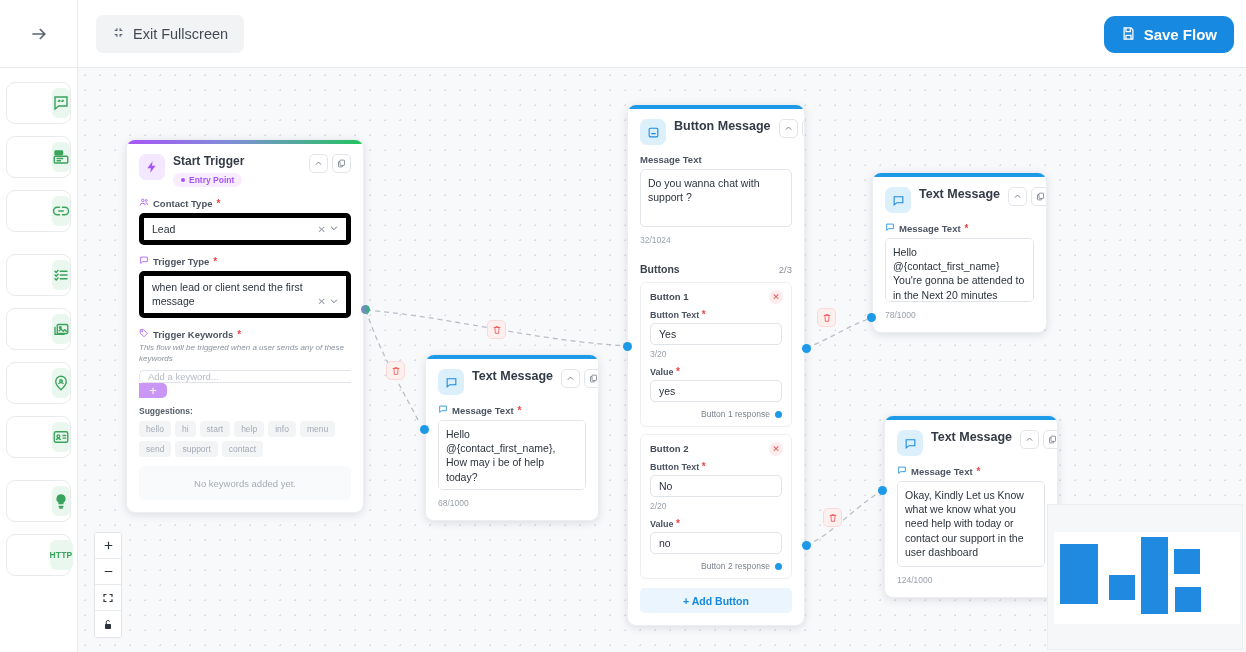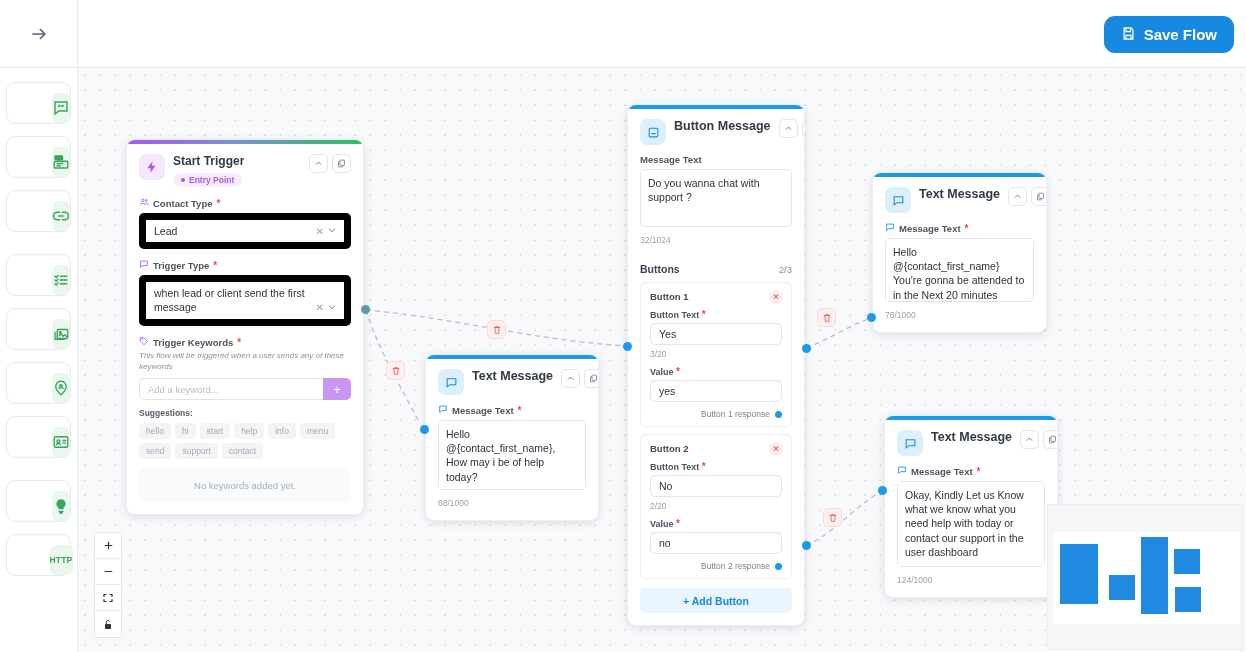--- a/index.html
+++ b/index.html
@@ -40,21 +40,21 @@
   
   .sidebar {
     position: absolute; left: 0; top: 68px; width: 78px; height: 584px;
     background: #ffffff; border-right: 1px solid #e8eaed;
     display: flex; flex-direction: column; align-items: center;
     padding-top: 14px; gap: 0; z-index: 30;
   }
   .side-item {
     width: 65px; height: 42px; margin-bottom: 12px;
     background: #ffffff; border: 1px solid #e8eaed; border-radius: 9px;
-    display: flex; align-items: flex-end; justify-content: center; cursor: pointer; padding-left: 45px;
+    display: flex; align-items: center; justify-content: center; cursor: pointer; padding-left: 45px;
   }
   .side-ic {
     width: 30px; height: 30px; border-radius: 6px; background: #eaf7ee;
     display: flex; align-items: center; justify-content: center;
     color: #3aa45c; font-size: 10px; font-weight: bold;
   }
   .side-gap { height: 10px; }
 
   
   .canvas {
@@ -103,29 +103,29 @@
   .st-title { font-size: 12px; font-weight: bold; color: #343b46; }
   .badge {
     display: inline-flex; align-items: center; gap: 4px; margin-top: 3px;
     background: #f7edff; color: #a855f7; border-radius: 9px;
     padding: 2px 8px; font-size: 8.5px; font-weight: bold;
   }
   .badge .dot { width: 4px; height: 4px; border-radius: 50%; background: #a855f7; }
   .lbl-p { font-size: 9.5px; font-weight: bold; color: #4c5460; display: flex; align-items: flex-end; gap: 4px; margin-top: 10px; }
   .lbl-p .gi { color: #a855f7; font-size: 10px; }
   .sel {
-    margin-top: 4px; width: 100%; min-height: 23px; border: 7px solid #000000;
+    margin-top: 4px; width: 100%; min-height: 23px; border: 5px solid #000000;
     border-radius: 5px; background: #fff; font-size: 10.5px; color: #2c333d;
     padding: 5px 34px 5px 8px; position: relative; display: flex; align-items: center;
   }
   .sel.tall { min-height: 34px; align-items: flex-start; }
   .sel-x { position: absolute; right: 20px; top: 50%; transform: translateY(-50%); color: #9aa1ab; font-size: 10px; }
   .sel-v { position: absolute; right: 7px; top: 50%; transform: translateY(-50%); color: #6b7480; font-size: 9px; }
   .hint { font-size: 8px; color: #8c939d; font-style: italic; line-height: 1.3; margin-top: 3px; }
-  .kwrow { display: flex; margin-top: 6px; }
+  .kwrow { display: flex; margin-top: 6px; flex-direction: column; }
   .kwinput {
     flex: 1; height: 22px; border: 1px solid #e1e4e8; border-right: none;
     border-radius: 5px 0 0 5px; padding: 0 8px; font-size: 9.5px; color: #3a4250;
     font-family: "Liberation Sans", sans-serif; outline: none;
   }
   .kwinput::placeholder { color: #b6bcc5; }
   .kwadd {
     width: 28px; background: #c996f5; color: #fff; border: none;
     border-radius: 0 5px 5px 0; font-size: 13px; cursor: pointer;
   }
@@ -212,20 +212,28 @@
 <div id="app">
 
   <div class="topbar">
     <div class="topbar-left">
       <button class="arrow-btn">
         <svg width="20" height="20" viewBox="0 0 24 24" fill="none" stroke="currentColor" stroke-width="2">
             <path d="M4 12h15M13 6l6 6-6 6"></path>
           </svg>
       </button>
     </div>
+    <button class="exit-fs">
+      <span>
+        <svg width="13" height="13" viewBox="0 0 24 24" fill="none" stroke="#5a6473" stroke-width="2.2">
+          <path d="M9 4v4H5M15 4v4h4M9 20v-4H5M15 20v-4h4"></path>
+        </svg>
+      </span>
+      <span>Exit Fullscreen</span>
+    </button>
     <button class="save-flow">
       <span>
         <svg width="15" height="15" viewBox="0 0 24 24" fill="none" stroke="#fff" stroke-width="2">
           <path d="M5 3h11l3 3v15H5z"></path>
             <path d="M8 3v6h7V3M8 21v-6h8v6"></path>
         </svg>
       </span>
       <span>Save Flow</span>
     </button>
   </div>

